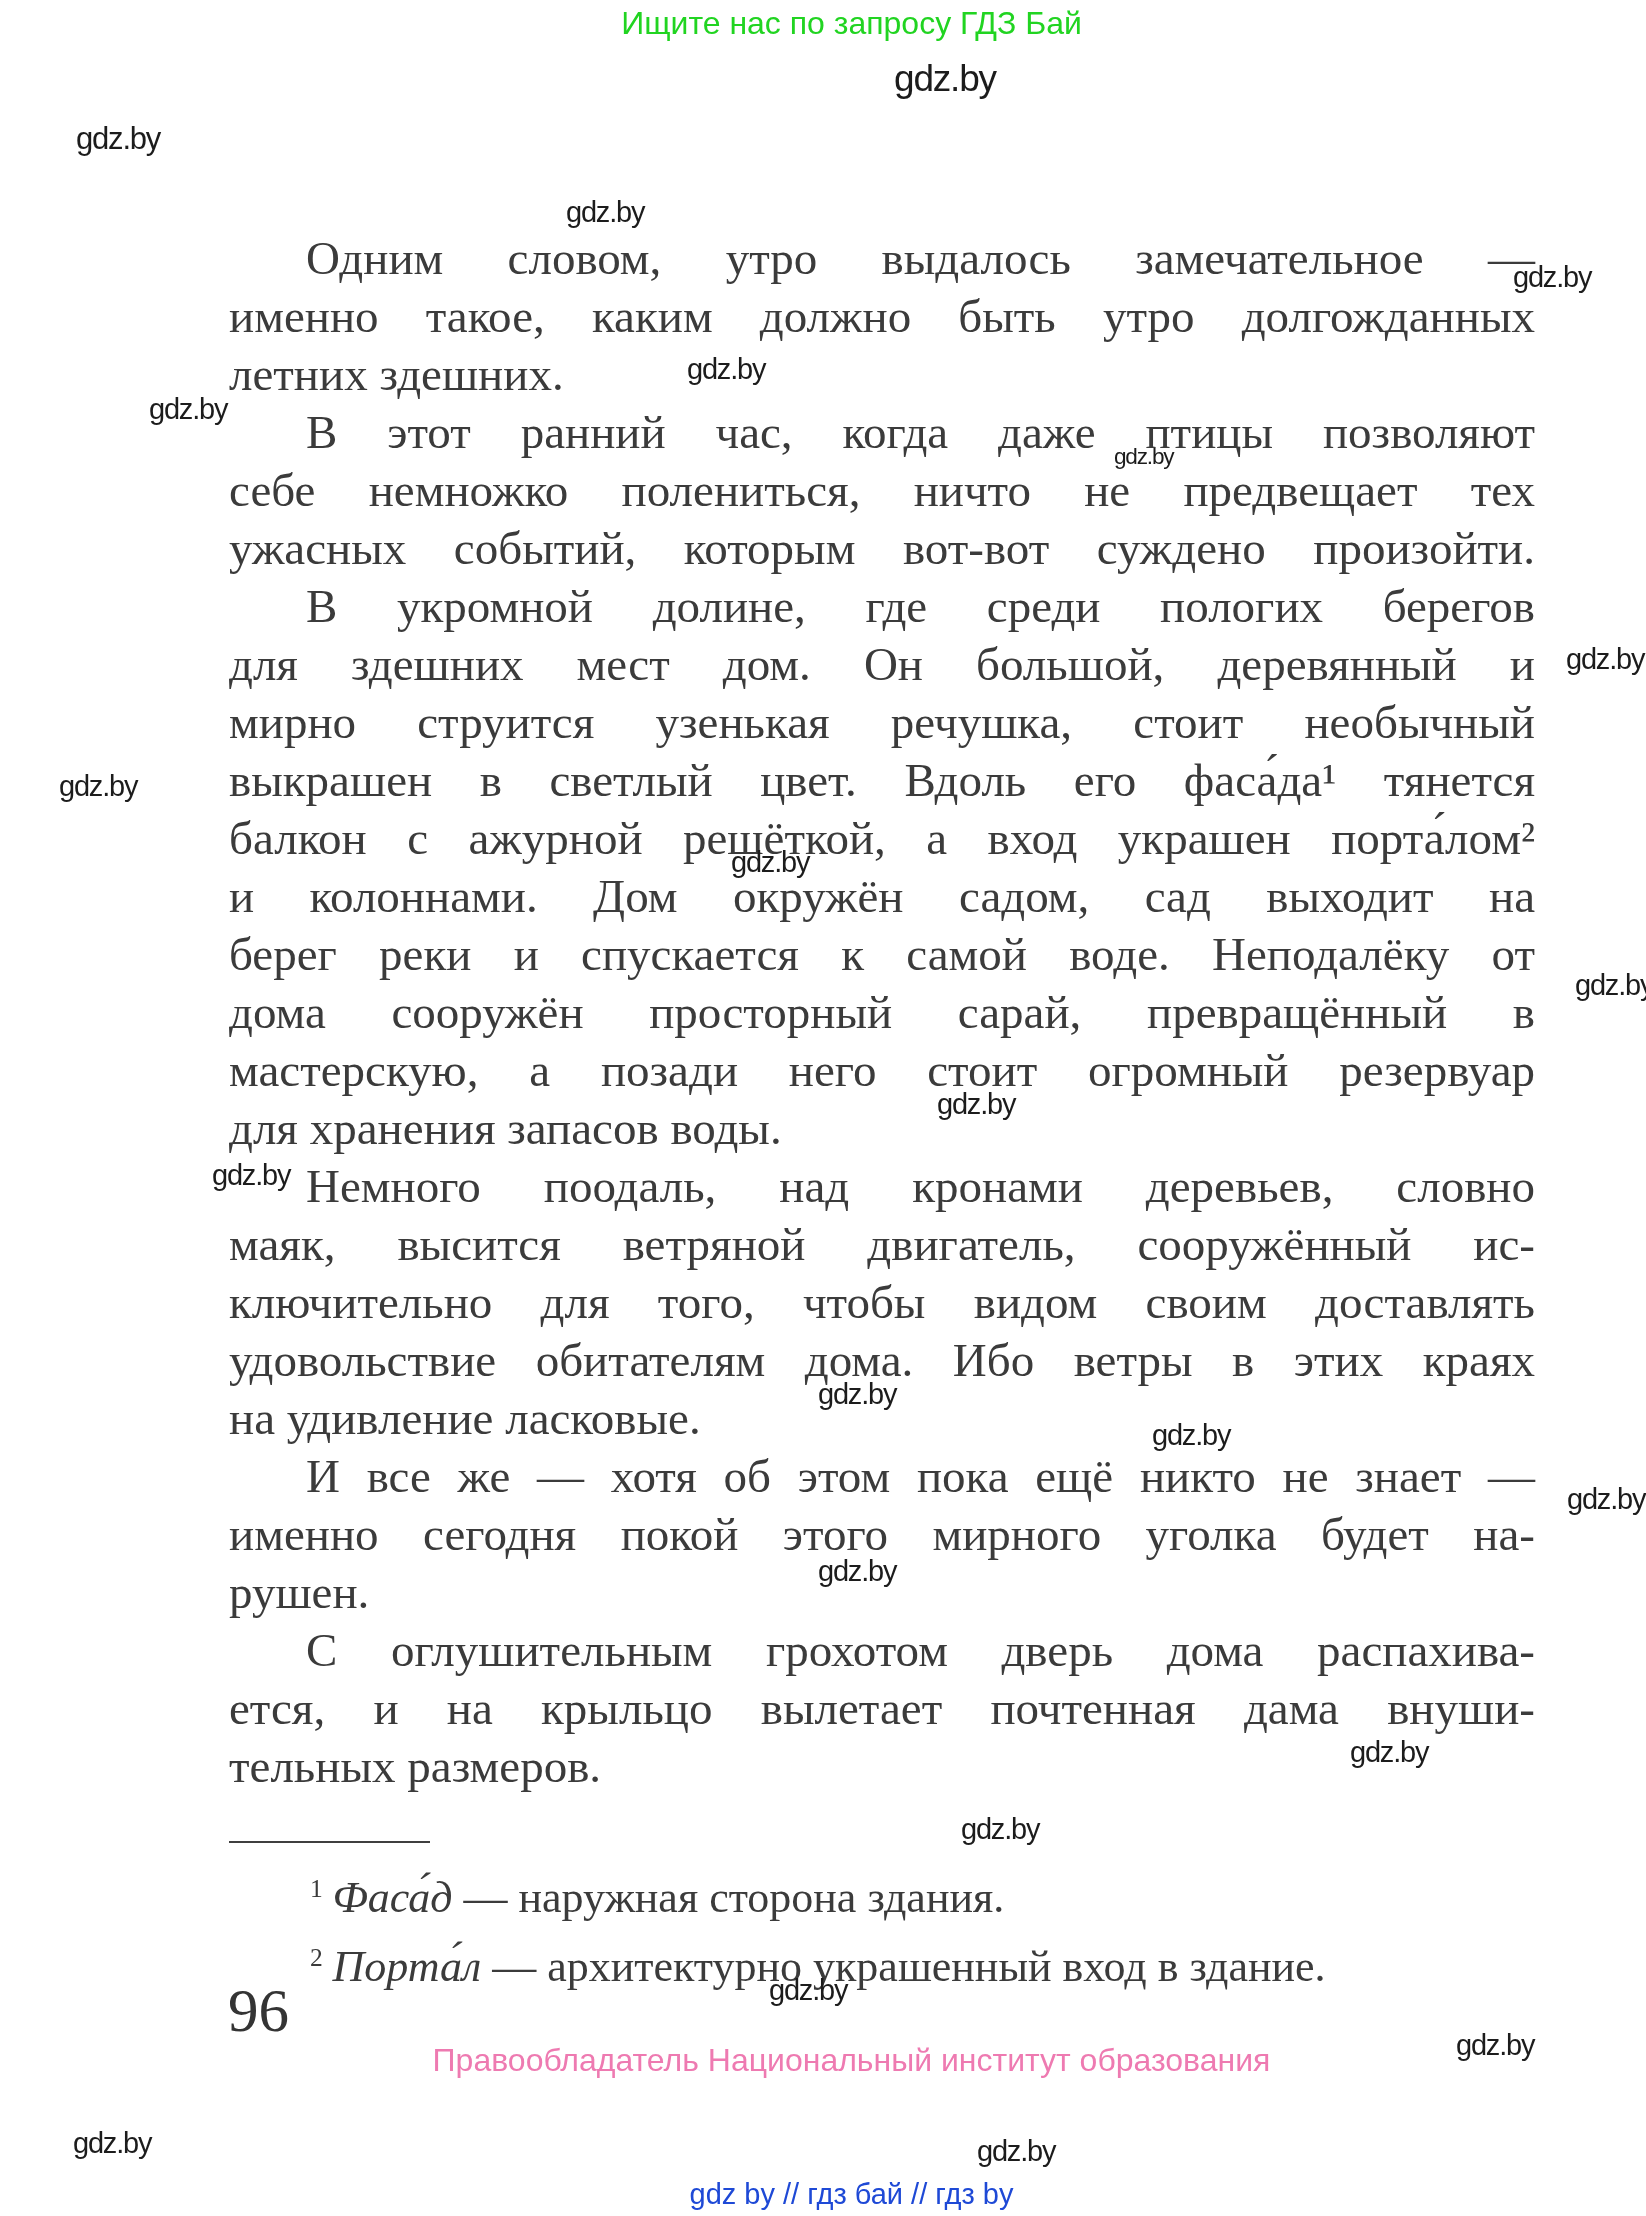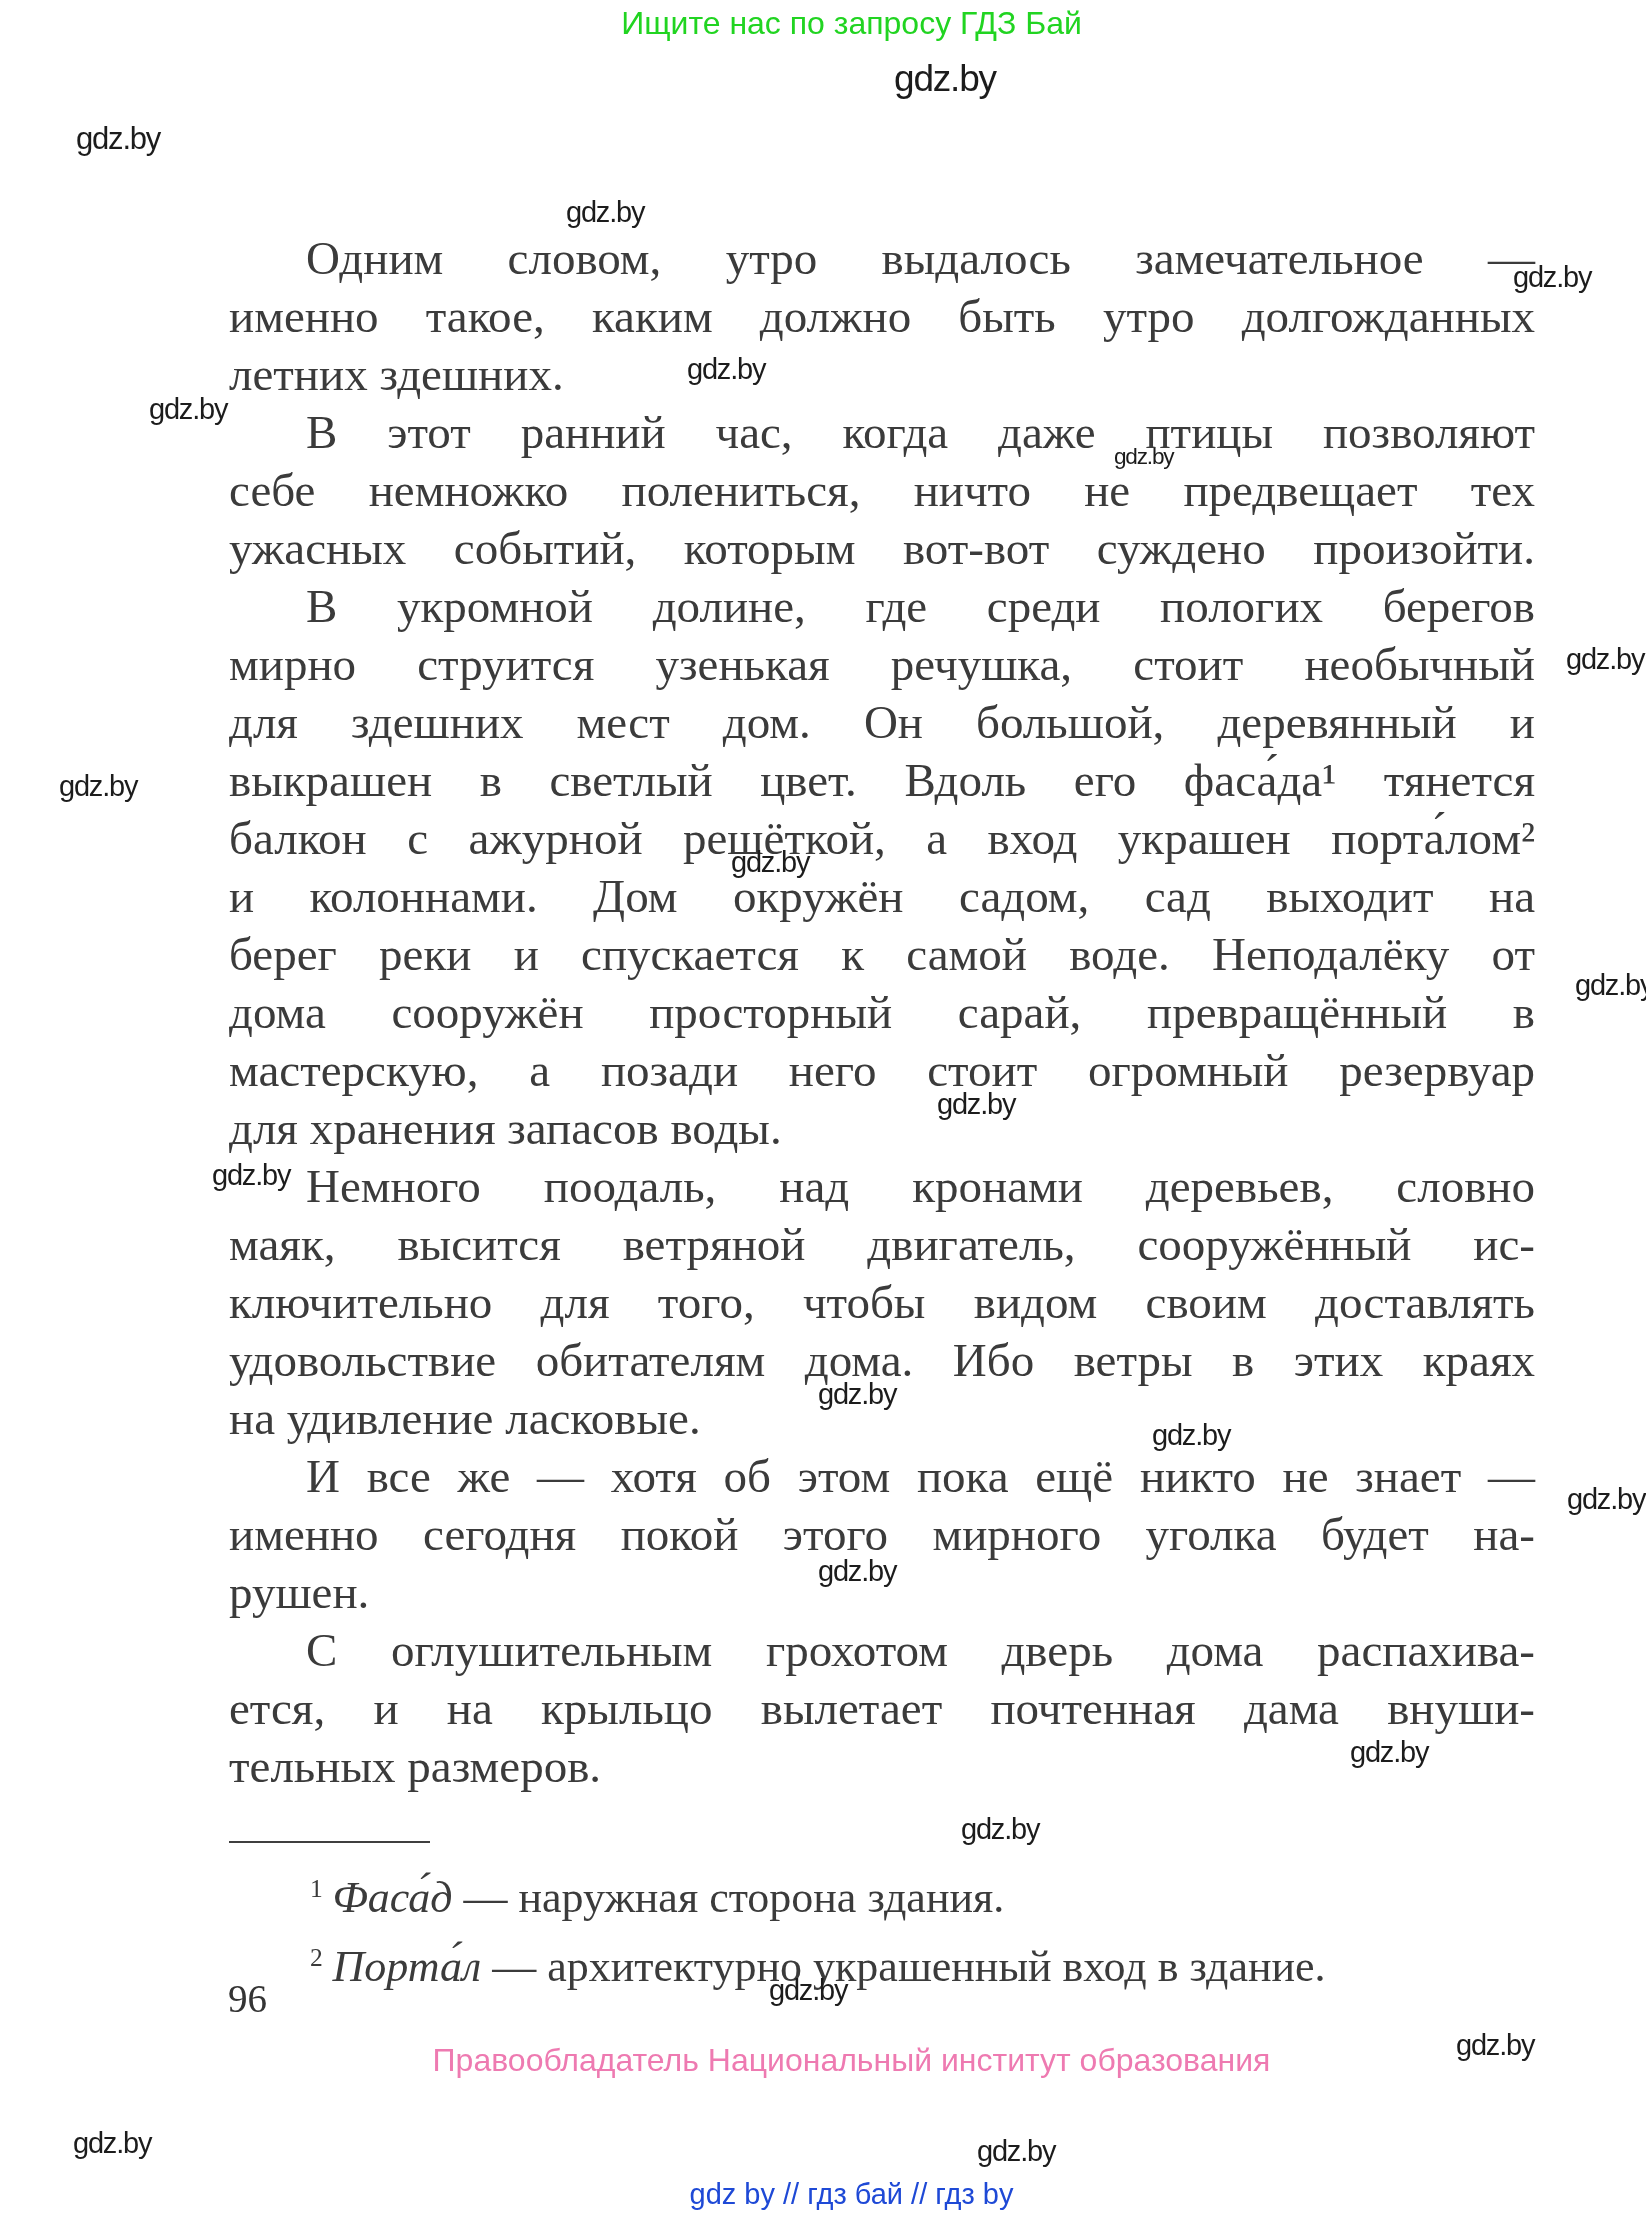--- a/index.html
+++ b/index.html
@@ -28,21 +28,21 @@
     position:absolute;left:201px;top:1841px;width:201px;height:2.4px;background:#3f3f3f;
   }
   #footnotes{
     position:absolute;left:201px;top:1859px;width:1306px;
     font-size:44px;line-height:60px;color:var(--text,#3b3b3b);
   }
   .fn{padding-left:81px;}
   .fn-sup{font-size:0.58em;vertical-align:0.6em;margin-right:9.7px;}
   .fn-term{font-style:italic;}
   #page-number{
-    position:absolute;left:200px;top:1976px;font-size:39px;color:#343434;
+    position:absolute;left:200px;top:1976px;font-size:61px;color:#343434;
   }
   #copyright{
     position:absolute;top:2042px;left:0;width:100%;text-align:center;
     font-family:"Liberation Sans", sans-serif;font-size:32px;color:var(--pink,#ee7ab1);
   }
   #links{
     position:absolute;top:2178px;left:0;width:100%;text-align:center;
     font-family:"Liberation Sans", sans-serif;font-size:29px;color:var(--blue,#1e49d6);
   }
 </style>
@@ -54,22 +54,22 @@
   <div class="promo">Ищите нас по запросу ГДЗ Бай</div>
 
   <div id="text-column">
       <div class="line j ind">Одним словом, утро выдалось замечательное —</div>
       <div class="line j">именно такое, каким должно быть утро долгожданных</div>
       <div class="line l">летних здешних.</div>
       <div class="line j ind">В этот ранний час, когда даже птицы позволяют</div>
       <div class="line j">себе немножко полениться, ничто не предвещает тех</div>
       <div class="line j">ужасных событий, которым вот-вот суждено произойти.</div>
       <div class="line j ind">В укромной долине, где среди пологих берегов</div>
+      <div class="line j">для здешних мест дом. Он большой, деревянный и</div>
       <div class="line j">мирно струится узенькая речушка, стоит необычный</div>
-      <div class="line j">для здешних мест дом. Он большой, деревянный и</div>
       <div class="line j">выкрашен в светлый цвет. Вдоль его фаса́да¹ тянется</div>
       <div class="line j">балкон с ажурной решёткой, а вход украшен порта́лом²</div>
       <div class="line j">и колоннами. Дом окружён садом, сад выходит на</div>
       <div class="line j">берег реки и спускается к самой воде. Неподалёку от</div>
       <div class="line j">дома сооружён просторный сарай, превращённый в</div>
       <div class="line j">мастерскую, а позади него стоит огромный резервуар</div>
       <div class="line l">для хранения запасов воды.</div>
       <div class="line j ind">Немного поодаль, над кронами деревьев, словно</div>
       <div class="line j">маяк, высится ветряной двигатель, сооружённый ис-</div>
       <div class="line j">ключительно для того, чтобы видом своим доставлять</div>

